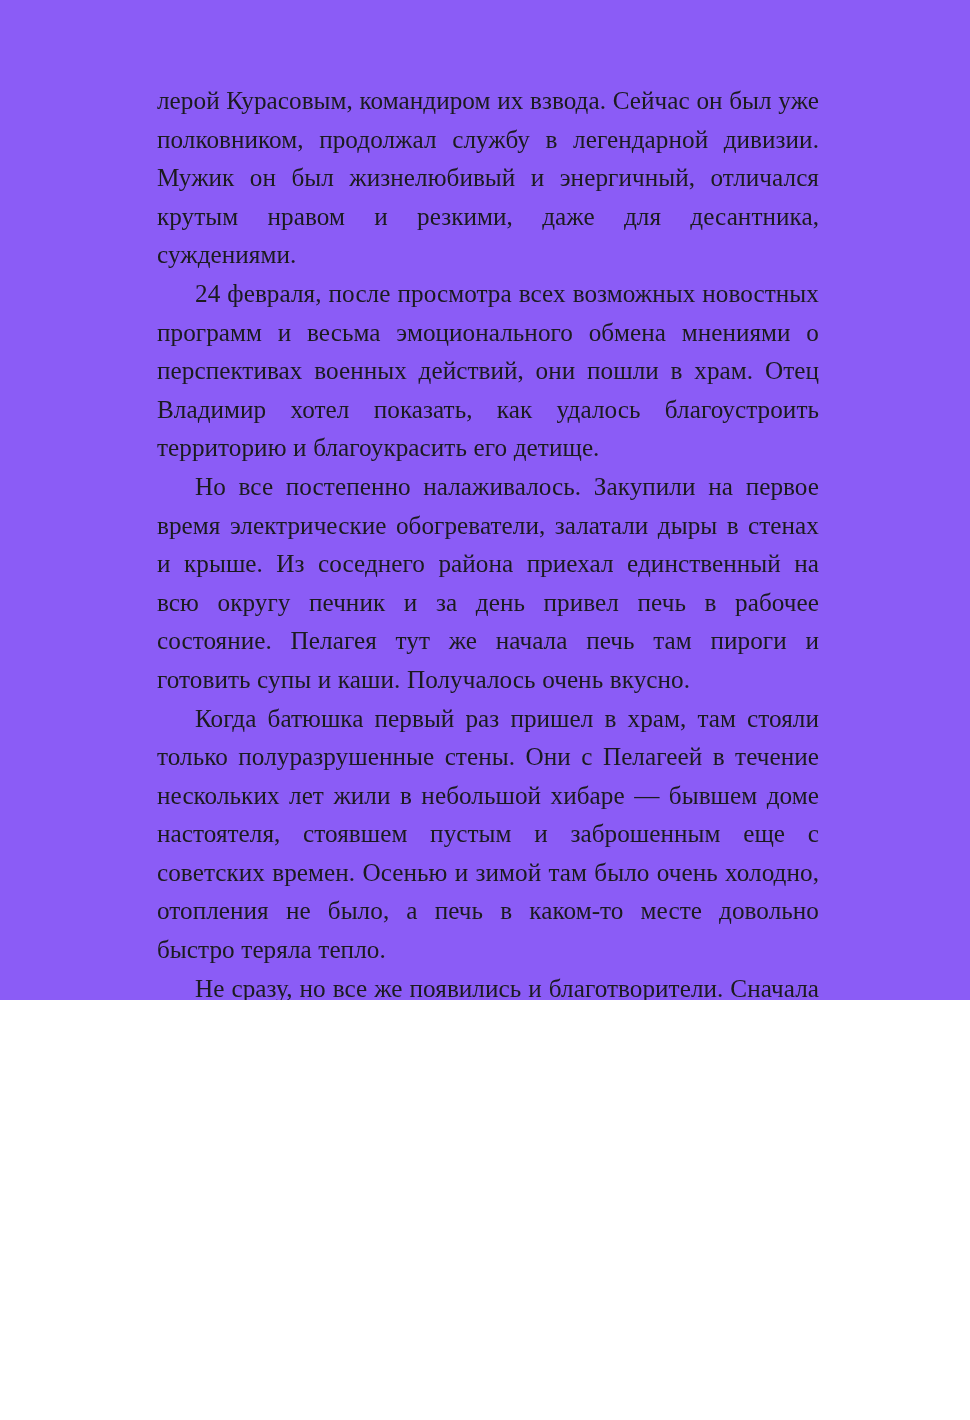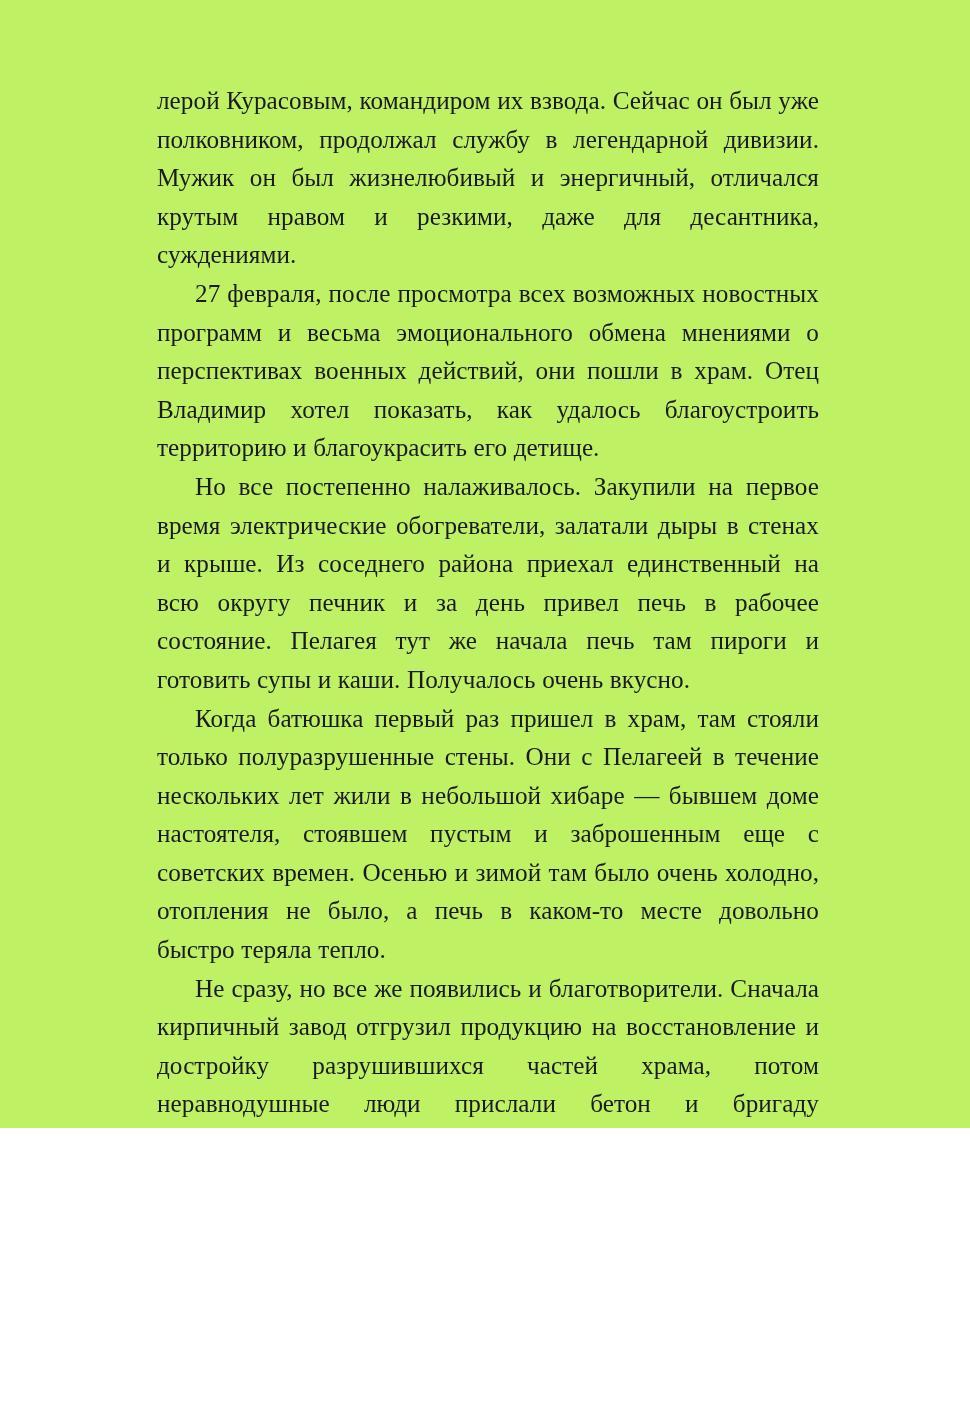--- a/index.html
+++ b/index.html
@@ -5,22 +5,22 @@
 <style>
   html, body {
     margin: 0;
     padding: 0;
     background: #ffffff;
   }
 
   .page {
     position: relative;
     width: 970px;
-    height: 1128px;
-    background: #bef264;
+    height: 1000px;
+    background: #8b5cf6;
     overflow: hidden;
     box-sizing: border-box;
   }
 
   .text-block {
     position: absolute;
     left: 157px;
     top: 82px;
     width: 662px;
   }
@@ -74,21 +74,21 @@
     white-space: nowrap;
   }
 </style>
 </head>
 <body>
 
 <div class="page">
 
   <div class="text-block">
     <p class="para">лерой Курасовым, командиром их взвода. Сейчас он был уже полковником, продолжал службу в легендарной дивизии. Мужик он был жизнелюбивый и энергичный, отличался крутым нравом и резкими, даже для десантника, суждениями.</p>
-    <p class="para indent">27 февраля, после просмотра всех возможных новостных программ и весьма эмоционального обмена мнениями о перспективах военных действий, они пошли в храм. Отец Владимир хотел показать, как удалось благоустроить территорию и благоукрасить его детище.</p>
+    <p class="para indent">24 февраля, после просмотра всех возможных новостных программ и весьма эмоционального обмена мнениями о перспективах военных действий, они пошли в храм. Отец Владимир хотел показать, как удалось благоустроить территорию и благоукрасить его детище.</p>
     <p class="para indent">Но все постепенно налаживалось. Закупили на первое время электрические обогреватели, залатали дыры в стенах и крыше. Из соседнего района приехал единственный на всю округу печник и за день привел печь в рабочее состояние. Пелагея тут же начала печь там пироги и готовить супы и каши. Получалось очень вкусно.</p>
     <p class="para indent">Когда батюшка первый раз пришел в храм, там стояли только полуразрушенные стены. Они с Пелагеей в течение нескольких лет жили в небольшой хибаре — бывшем доме настоятеля, стоявшем пустым и заброшенным еще с советских времен. Осенью и зимой там было очень холодно, отопления не было, а печь в каком-то месте довольно быстро теряла тепло.</p>
     <p class="para indent">Не сразу, но все же появились и благотворители. Сначала кирпичный завод отгрузил продукцию на восстановление и достройку разрушившихся частей храма, потом неравнодушные люди прислали бетон и бригаду штукатуров. Стены выровняли и побелили. Восстановили алтарь и постепенно пошли к куполу. Отец Владимир сутками пропадал на стройке, вместе со всеми месил раствор, занимался кладкой и таскал тяжести. Когда приезжали гости и шли искать на стройку батюшку, то его можно было найти по самому испачканному в строительных смесях ватнику и пыльному лицу.</p>
   </div>
 
   <div class="footer">
     <span class="running-head">Отец Владимир</span>
     <span class="folio">46</span>
   </div>
 

